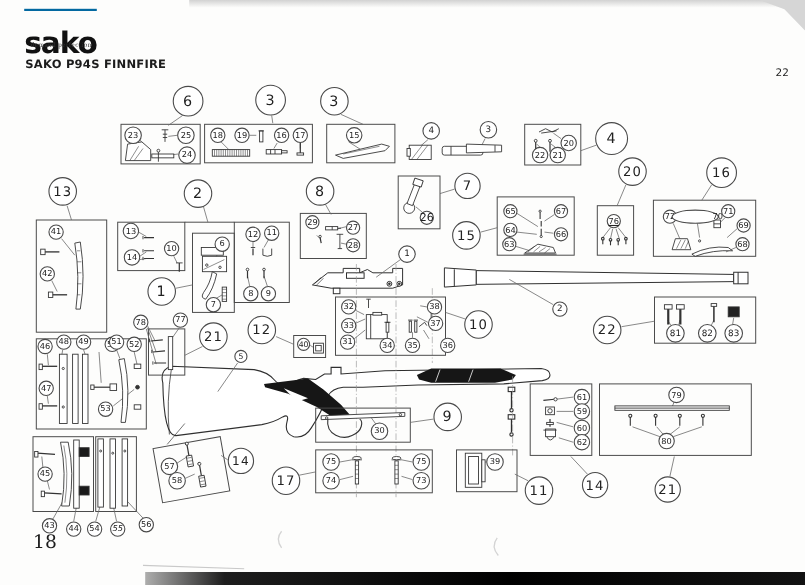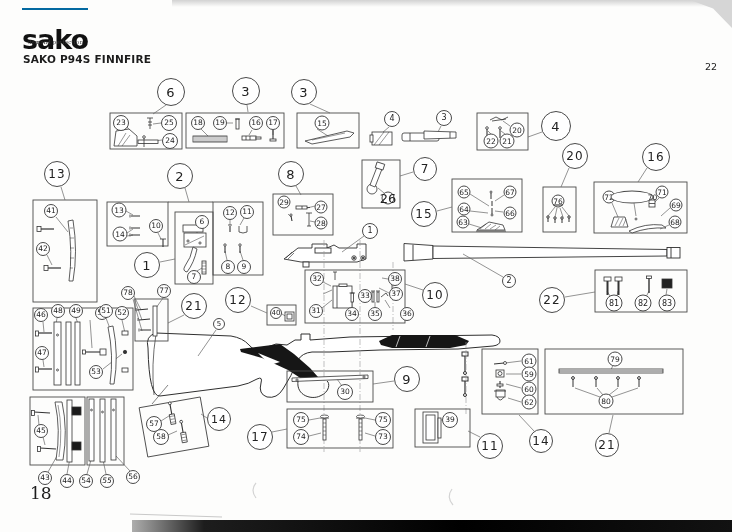--- a/index.html
+++ b/index.html
@@ -403,34 +403,34 @@
       <div class="co p" style="left: 156px; top: 226px; height: 14px; width: 14px; font-size: 7.5px;">10</div>
       <div class="co p" style="left: 202px; top: 222px; height: 14px; width: 14px; font-size: 7.5px;">6</div>
       <div class="co p" style="left: 194px; top: 277px; height: 14px; width: 14px; font-size: 7.5px;">7</div>
       <div class="co p" style="left: 230px; top: 213px; height: 14px; width: 14px; font-size: 7.5px;">12</div>
       <div class="co p" style="left: 247px; top: 212px; height: 14px; width: 14px; font-size: 7.5px;">11</div>
       <div class="co p" style="left: 228px; top: 267px; height: 14px; width: 14px; font-size: 7.5px;">8</div>
       <div class="co p" style="left: 244px; top: 267px; height: 14px; width: 14px; font-size: 7.5px;">9</div>
       <div class="co p" style="left: 284px; top: 202px; height: 13px; width: 13px; font-size: 7.5px;">29</div>
       <div class="co p" style="left: 321px; top: 207px; height: 13px; width: 13px; font-size: 7.5px;">27</div>
       <div class="co p" style="left: 321px; top: 223px; height: 13px; width: 13px; font-size: 7.5px;">28</div>
-      <div class="co p" style="left: 388px; top: 198px; height: 13px; width: 13px; font-size: 13px;">26</div>
+      <div class="co p" style="left: 388px; top: 198px; height: 13px; width: 13px; font-size: 10px;">26</div>
       <div class="co p" style="left: 464px; top: 192px; height: 13px; width: 13px; font-size: 7.5px;">65</div>
       <div class="co p" style="left: 510px; top: 192px; height: 13px; width: 13px; font-size: 7.5px;">67</div>
       <div class="co p" style="left: 464px; top: 209px; height: 13px; width: 13px; font-size: 7.5px;">64</div>
       <div class="co p" style="left: 510px; top: 213px; height: 13px; width: 13px; font-size: 7.5px;">66</div>
       <div class="co p" style="left: 463px; top: 222px; height: 13px; width: 13px; font-size: 7.5px;">63</div>
       <div class="co p" style="left: 558px; top: 201px; height: 13px; width: 13px; font-size: 7.5px; text-decoration: underline;">76</div>
       <div class="co p" style="left: 609px; top: 197px; height: 13px; width: 13px; font-size: 7.5px;">72</div>
       <div class="co p" style="left: 632px; top: 197px; height: 13px; width: 13px; font-size: 7.5px; padding-left: 41px;">70</div>
       <div class="co p" style="left: 662px; top: 192px; height: 13px; width: 13px; font-size: 7.5px;">71</div>
       <div class="co p" style="left: 676px; top: 205px; height: 13px; width: 13px; font-size: 7.5px;">69</div>
       <div class="co p" style="left: 675px; top: 222px; height: 13px; width: 13px; font-size: 7.5px;">68</div>
       <div class="co p" style="left: 317px; top: 279px; height: 14px; width: 14px; font-size: 7.5px;">32</div>
-      <div class="co p" style="left: 317px; top: 296px; height: 14px; width: 14px; font-size: 7.5px; margin-left: 48px;">33</div>
+      <div class="co p" style="left: 317px; top: 296px; height: 14px; width: 14px; font-size: 7.5px;">33</div>
       <div class="co p" style="left: 316px; top: 311px; height: 14px; width: 14px; font-size: 7.5px;">31</div>
       <div class="co p" style="left: 352px; top: 314px; height: 14px; width: 14px; font-size: 7.5px;">34</div>
       <div class="co p" style="left: 375px; top: 314px; height: 14px; width: 14px; font-size: 7.5px;">35</div>
       <div class="co p" style="left: 394px; top: 314px; height: 14px; width: 14px; font-size: 7.5px; margin-left: 13px;">36</div>
       <div class="co p" style="left: 395px; top: 279px; height: 14px; width: 14px; font-size: 7.5px;">38</div>
       <div class="co p" style="left: 396px; top: 294px; height: 14px; width: 14px; font-size: 7.5px;">37</div>
       <div class="co p" style="left: 614px; top: 303px; height: 17px; width: 17px; font-size: 8px;">81</div>
       <div class="co p" style="left: 643px; top: 303px; height: 17px; width: 17px; font-size: 8px;">82</div>
       <div class="co p" style="left: 667px; top: 303px; height: 17px; width: 17px; font-size: 8px;">83</div>
       <div class="co p" style="left: 128px; top: 293px; height: 14px; width: 14px; font-size: 7.5px;">78</div>

